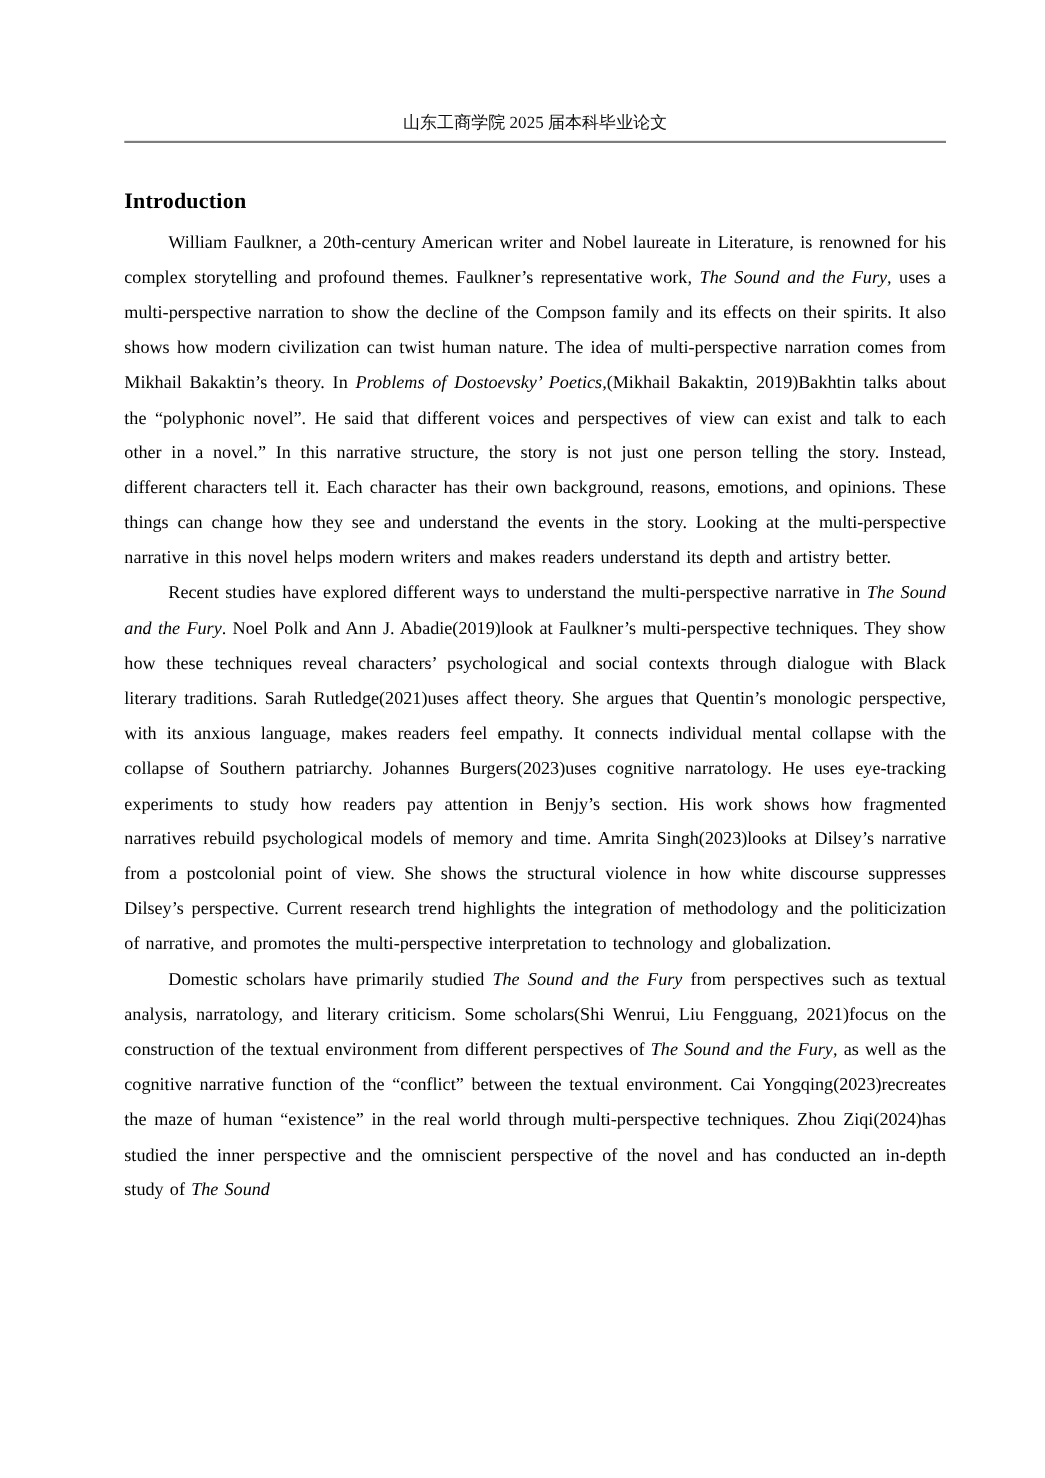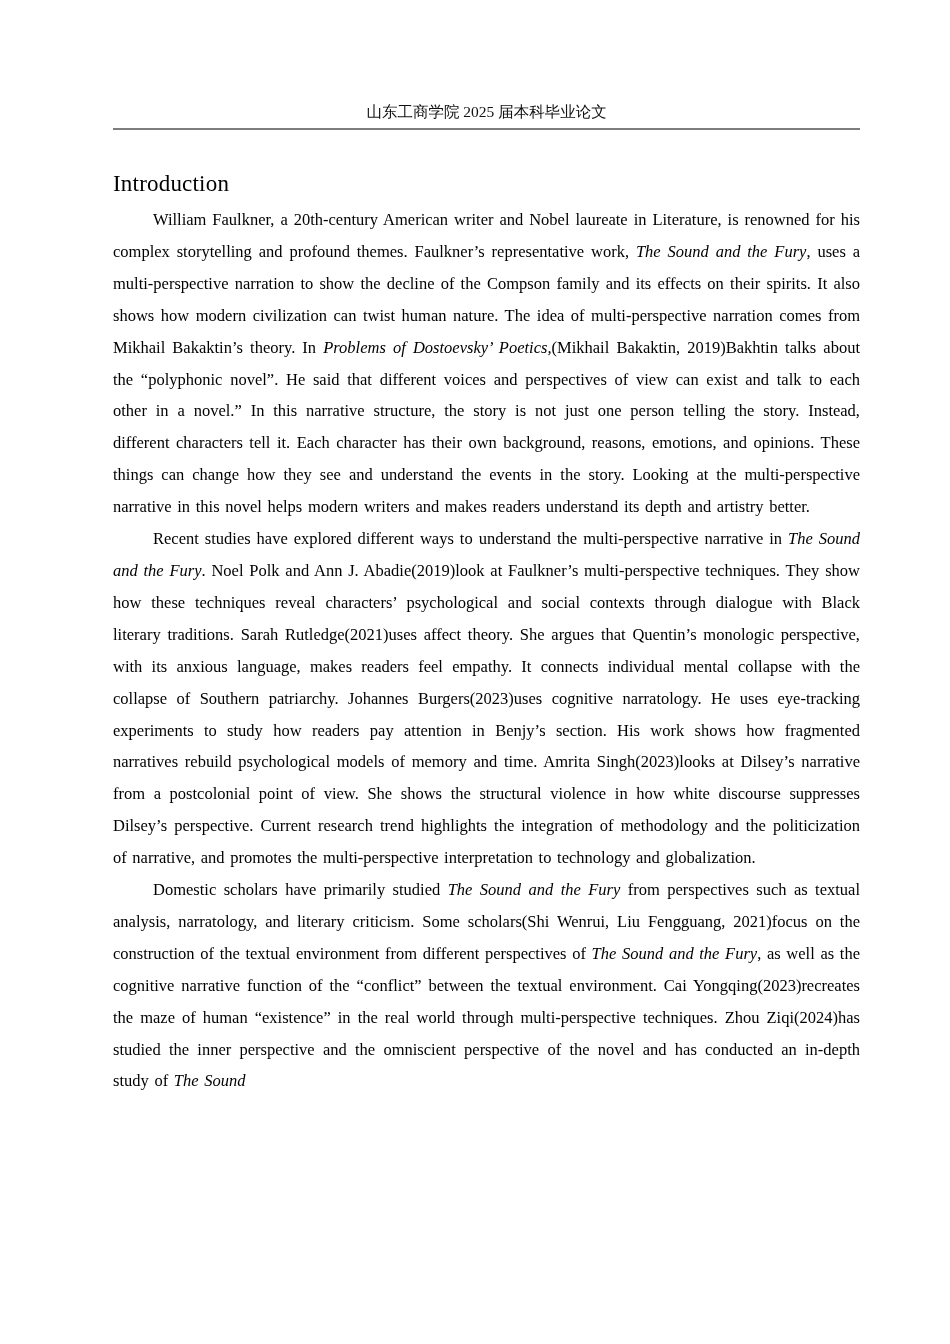--- a/index.html
+++ b/index.html
@@ -28,22 +28,22 @@
     padding-bottom: 5px;
     border-bottom: 2px solid #7d7d7d;
   }
   .content {
     position: absolute;
     left: 113px;
     top: 170px;
     width: 747px;
   }
   .doc-title {
-    font-size: 23px;
-    font-weight: normal;
+    font-size: 20px;
+    font-weight: bold;
     line-height: 27px;
     margin: 0;
     letter-spacing: 0.2px;
   }
   .paragraphs {
     margin-top: 7px;
   }
   .body-paragraph {
     margin: 0;
     font-size: 16.5px;

